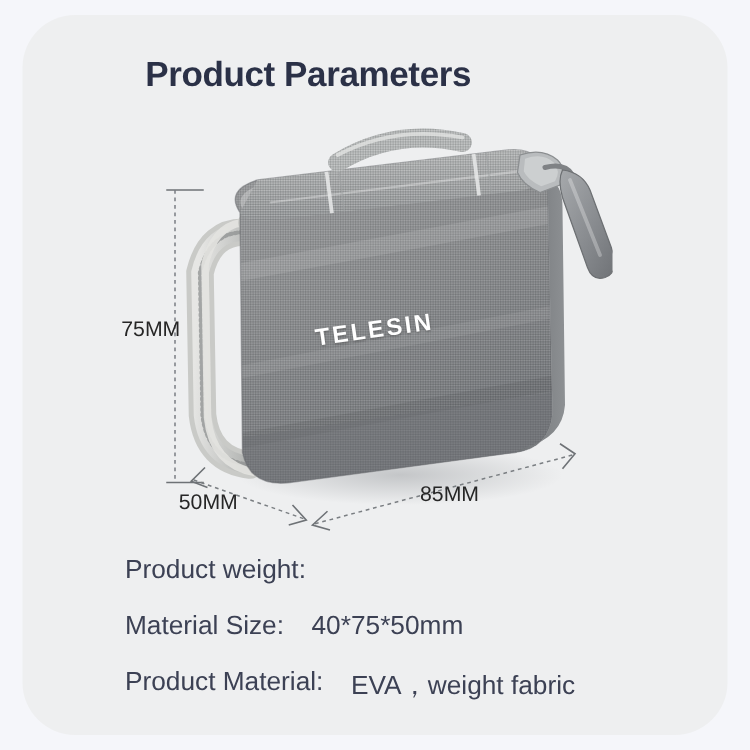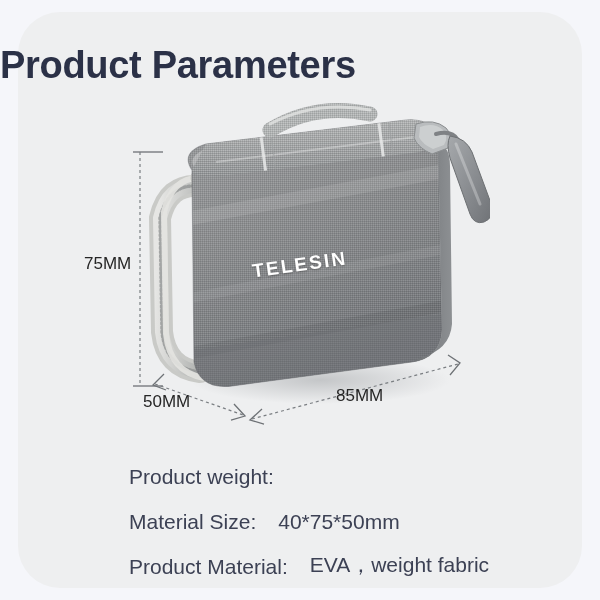--- a/index.html
+++ b/index.html
@@ -13,21 +13,22 @@
 
   .card{
     position:absolute;left:18px;top:12px;
     width:564px;height:576px;
     background:#eeeff0;
     border-radius:42px;
   }
 
   .title{
     position:absolute;left:0;top:44px;width:493px;
-    font-size:38px;font-weight:bold;
+    text-align:center;
+    font-size:28px;font-weight:bold;
     letter-spacing:-0.3px;
     color:#2b3147;
     white-space:nowrap;
   }
 
   
   .product{
     position:absolute;left:120px;top:100px;
     width:370px;height:320px;
   }
@@ -46,37 +47,36 @@
     pointer-events:none;
   }
 
   
   .dim{
     position:absolute;
     font-size:17px;
     color:#262626;
     white-space:nowrap;
   }
-  .dim-75{left:84px;top:254px;}
+  .dim-75{left:97px;top:254px;}
   .dim-50{left:143px;top:392px;}
   .dim-85{left:336px;top:386px;}
 
   .dimlines{position:absolute;left:0;top:0;width:600px;height:600px;}
 
   
   .specs{
     position:absolute;left:100px;top:444px;width:460px;
   }
   .spec-row{
-    display:flex;align-items:flex-end;
+    display:flex;align-items:flex-start;
     height:45px;
     font-size:21px;
     color:#3c4154;
     white-space:nowrap;
-    margin-left:29px;
   }
   .spec-label{display:inline-block;}
   .spec-value{display:inline-block;padding-left:22px;}
 </style>
 </head>
 <body>
 
 <div class="page">
 
   <div class="card"></div>

